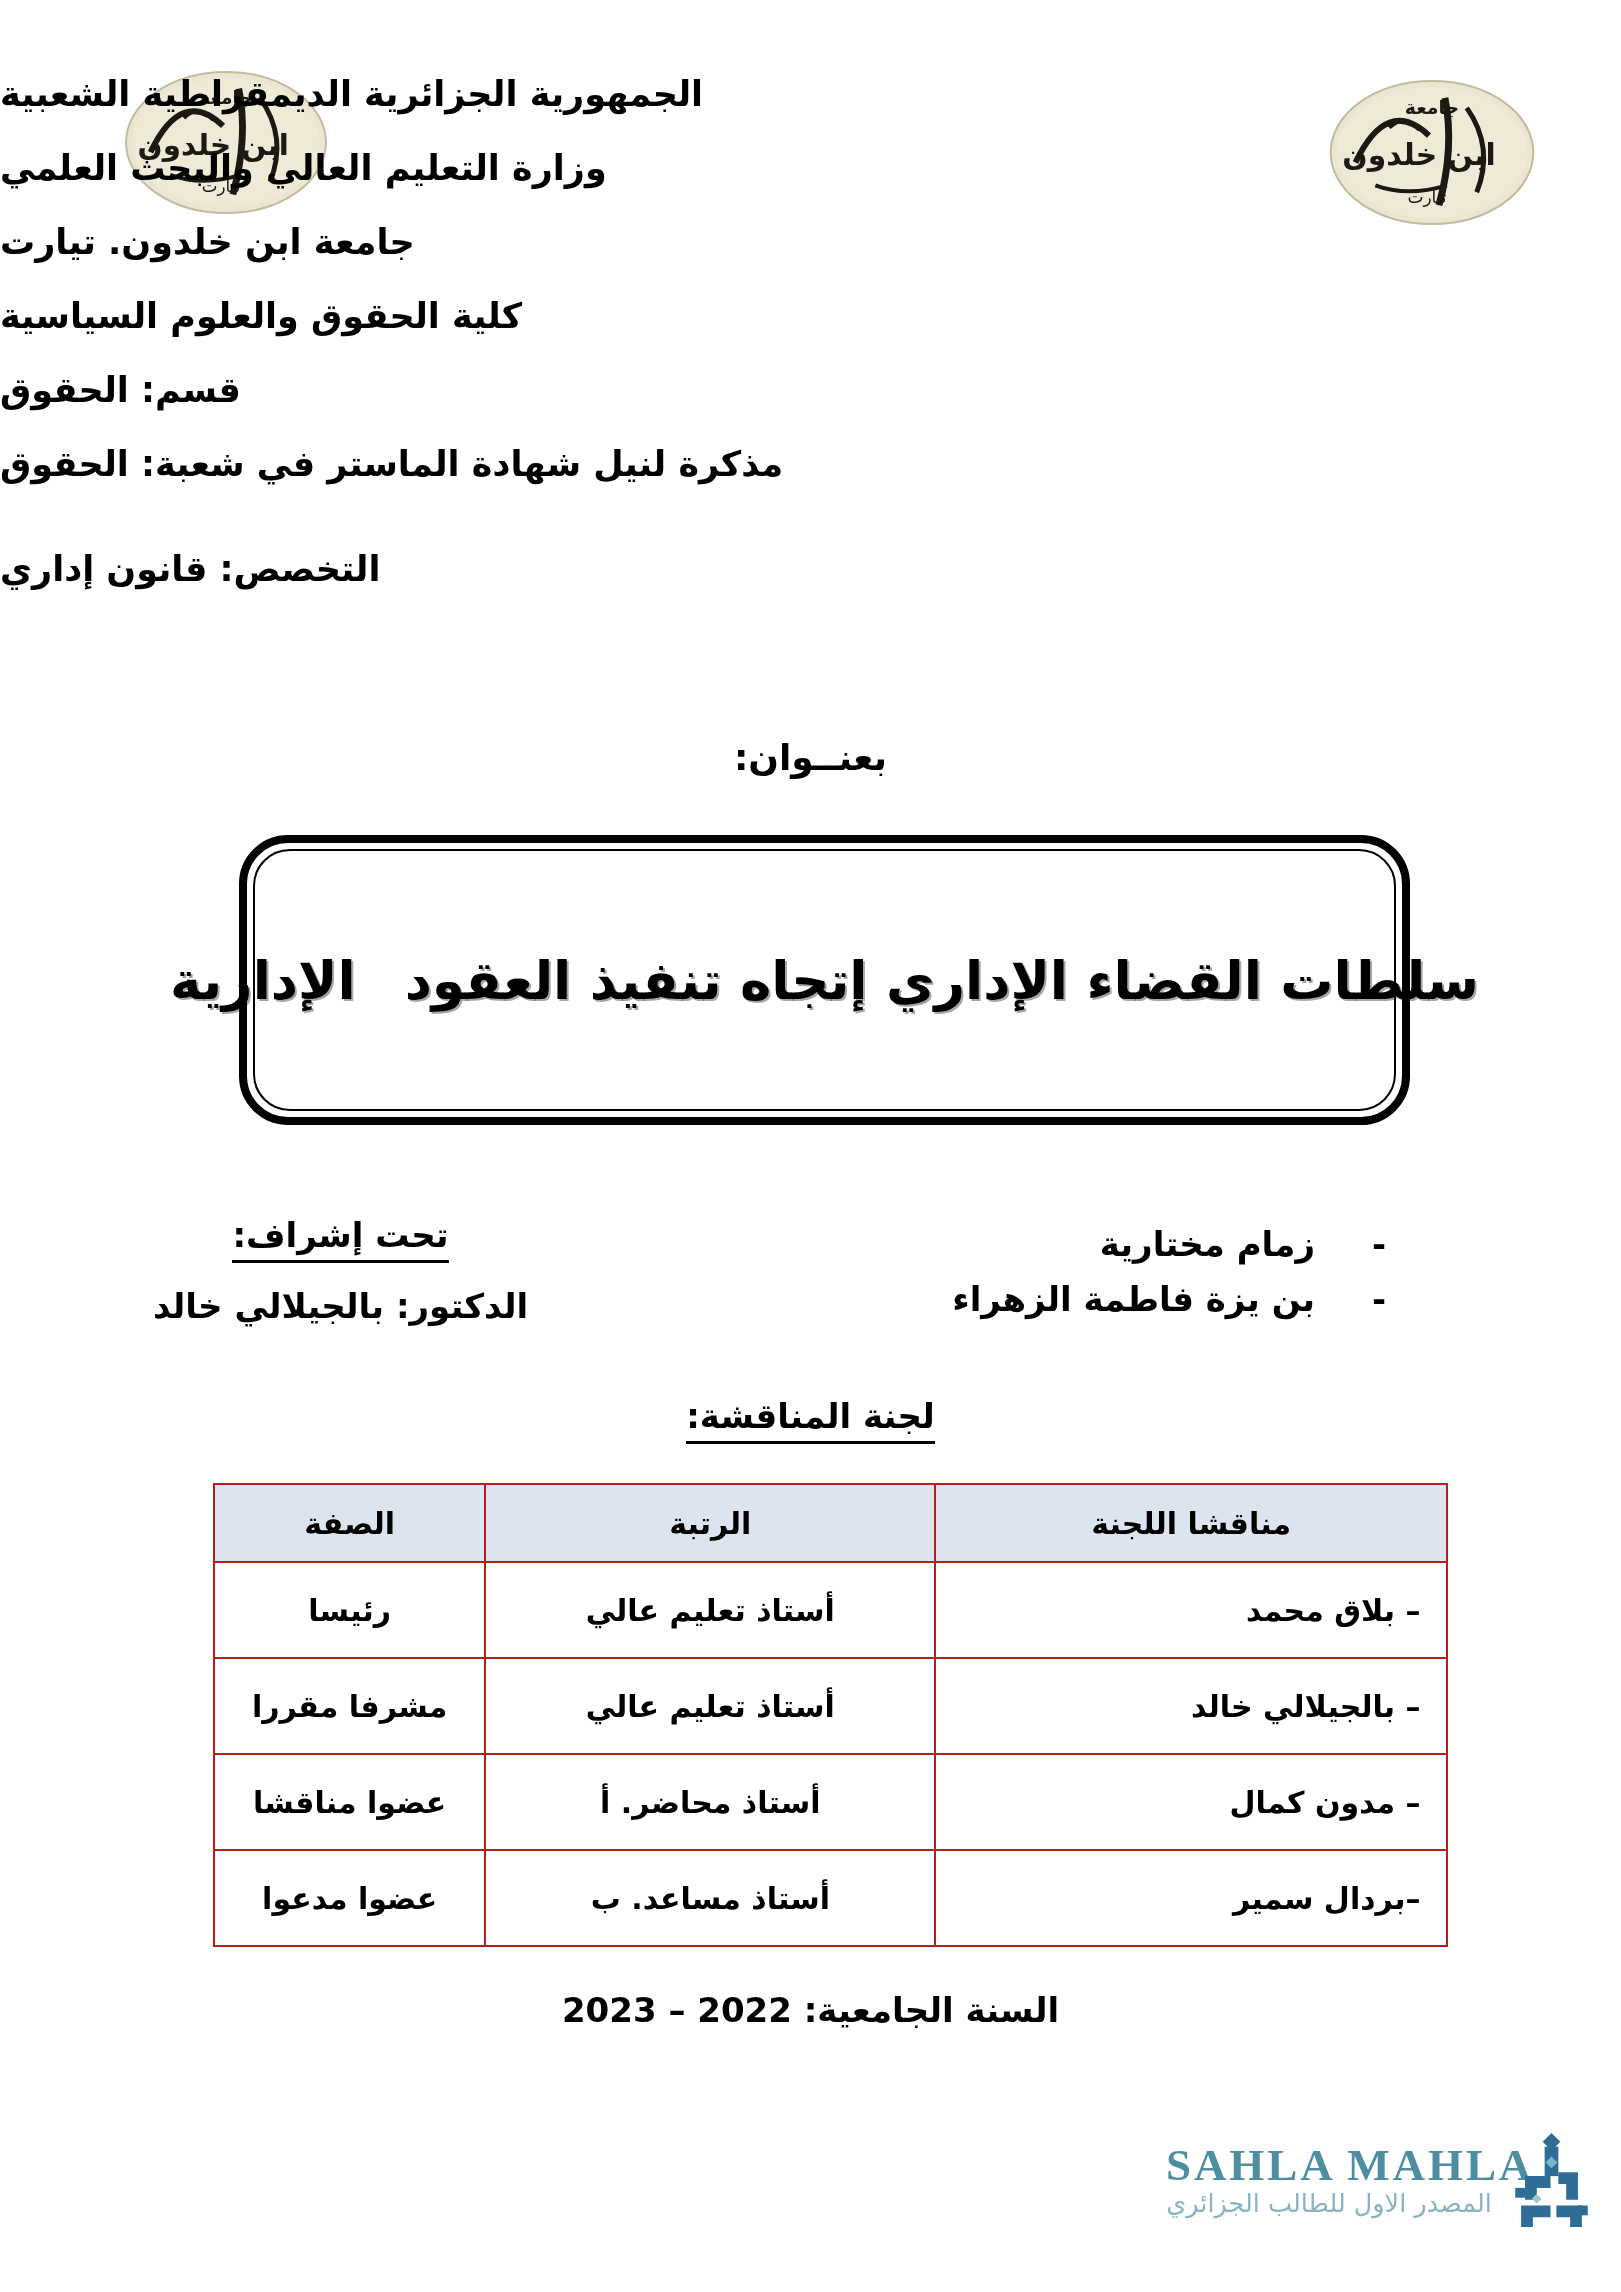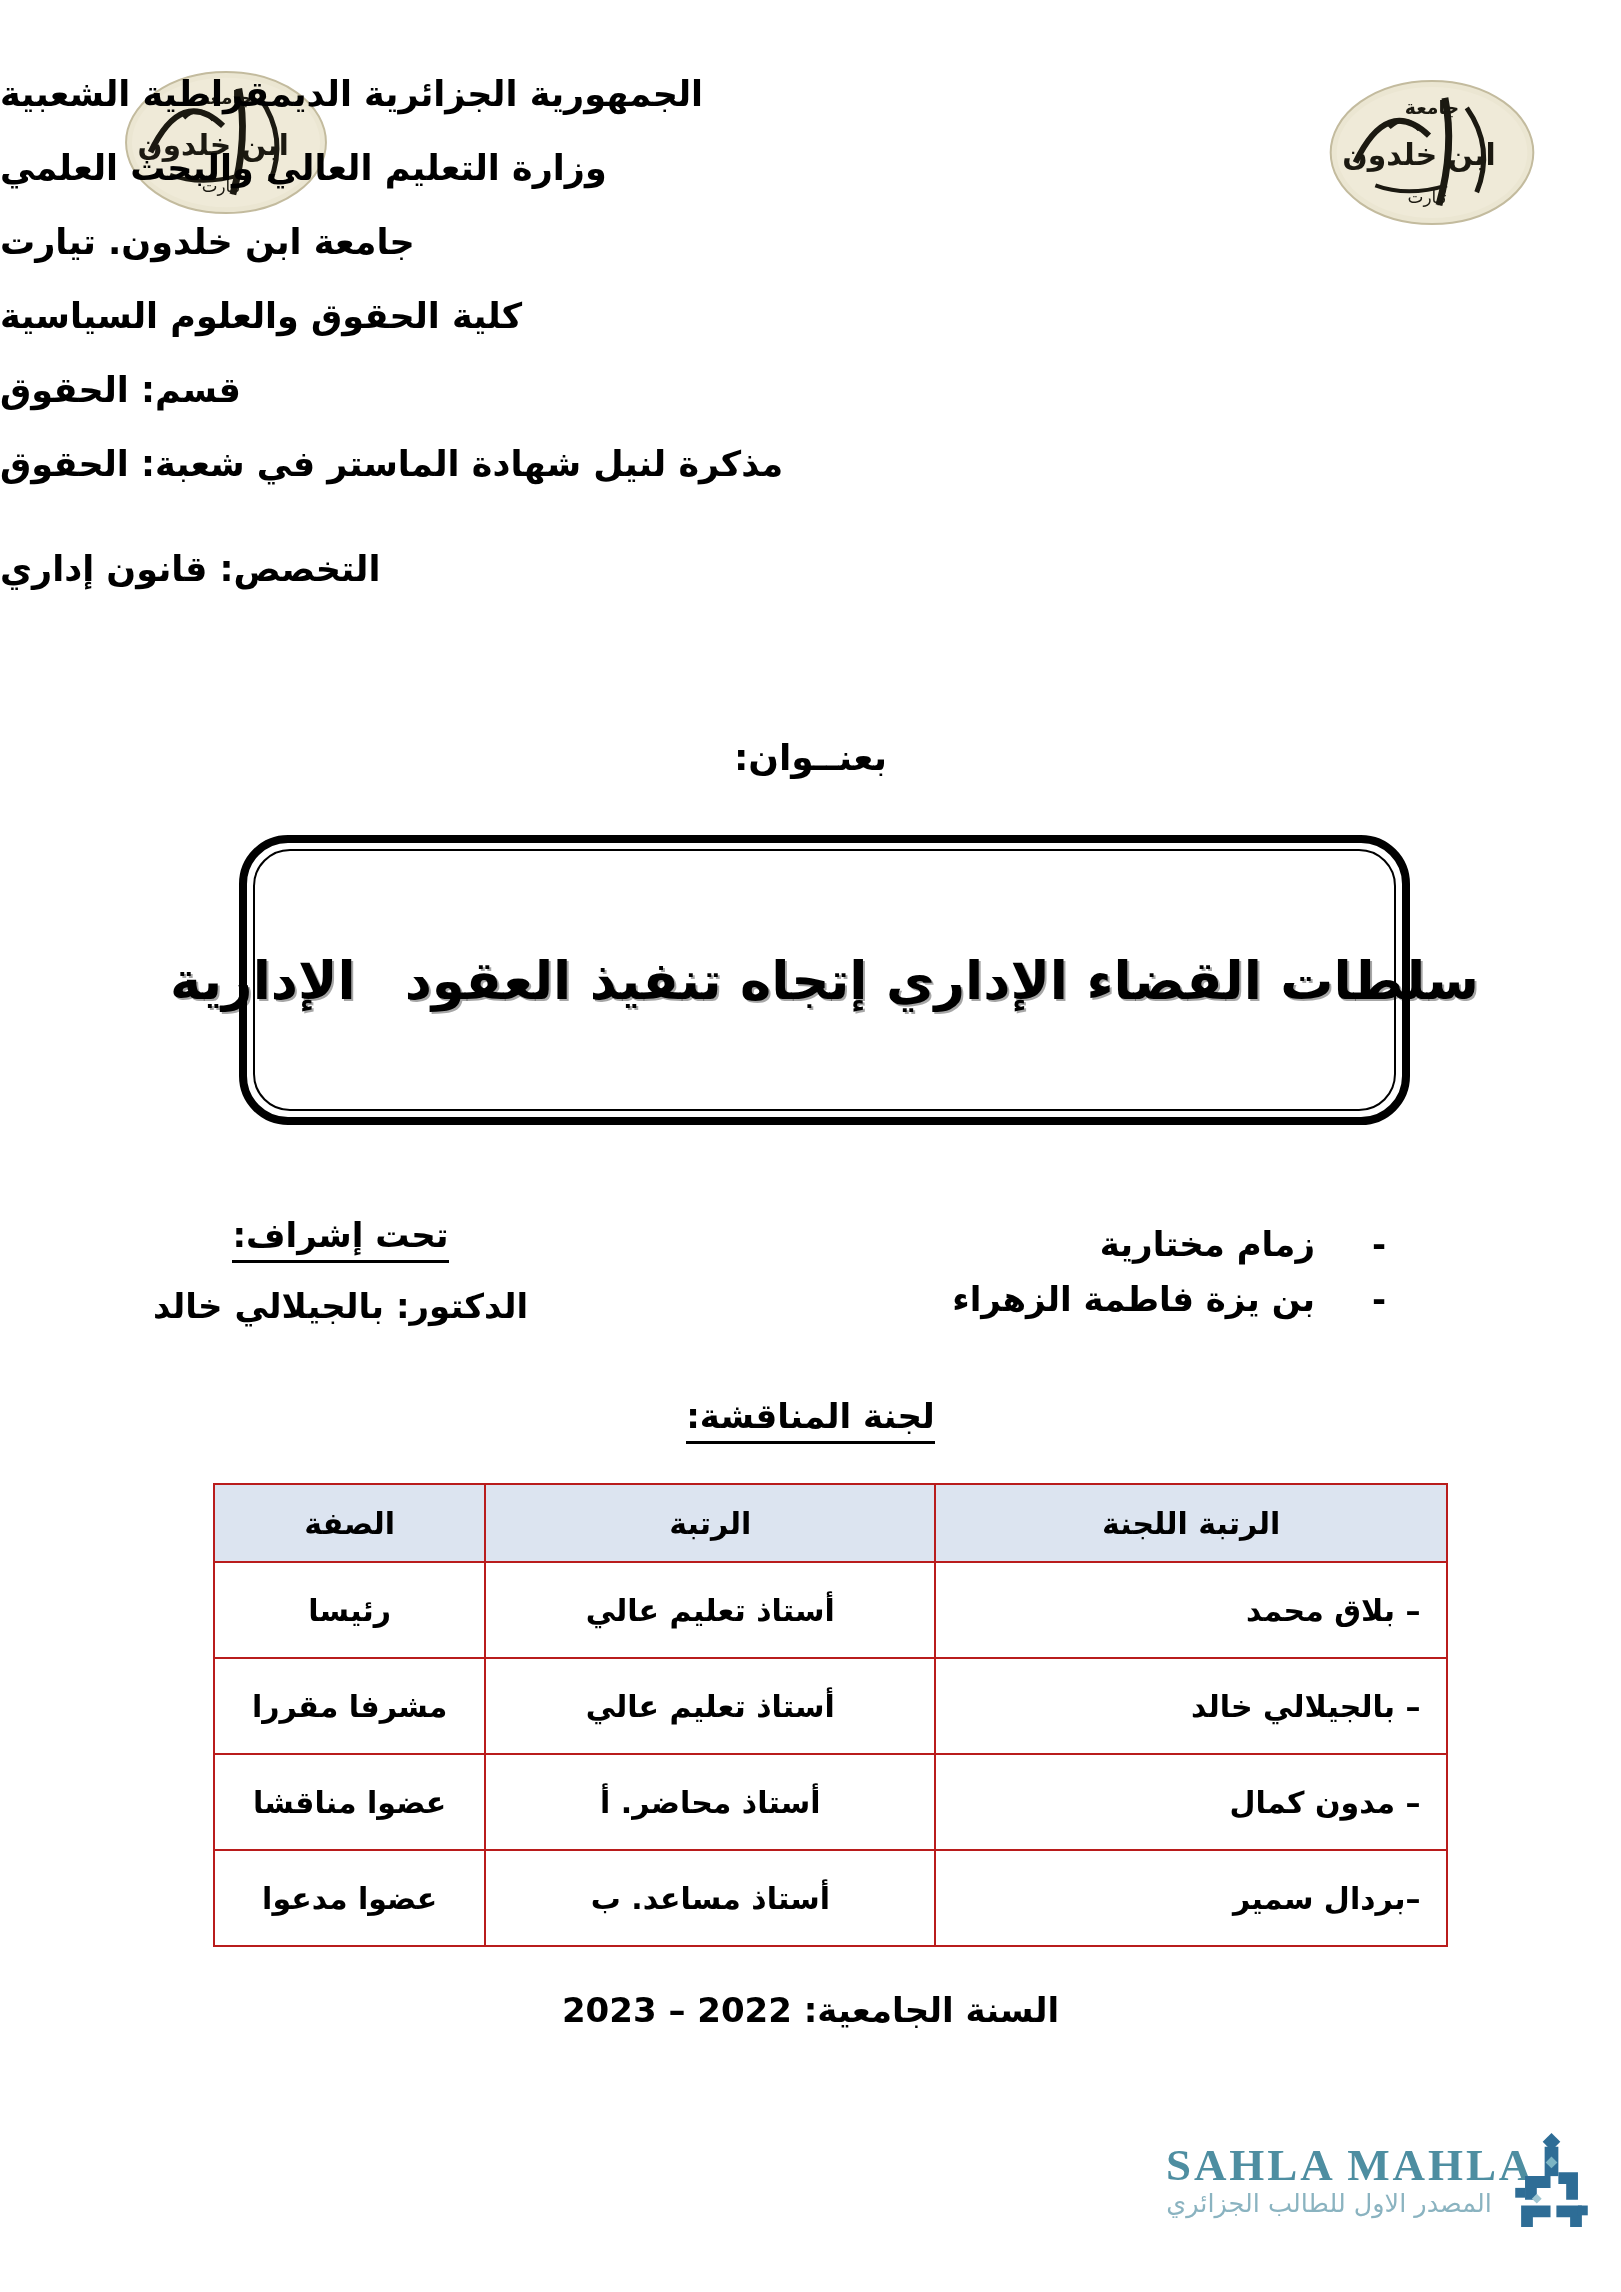--- a/index.html
+++ b/index.html
@@ -185,21 +185,21 @@
     <div class="supervisor-name">الدكتور: بالجيلالي خالد</div>
   </div>
 
   <div class="committee-heading">
     <span class="underlined-heading">لجنة المناقشة:</span>
   </div>
 
   <table class="committee-table">
     <thead>
       <tr>
-        <th class="col-member">الرتبة اللجنة</th>
+        <th class="col-member">مناقشا اللجنة</th>
         <th class="col-rank">الرتبة</th>
         <th class="col-role">الصفة</th>
       </tr>
     </thead>
     <tbody>
       <tr>
         <td class="member-cell">– بلاق محمد</td>
         <td>أستاذ تعليم عالي</td>
         <td>رئيسا</td>
       </tr>

